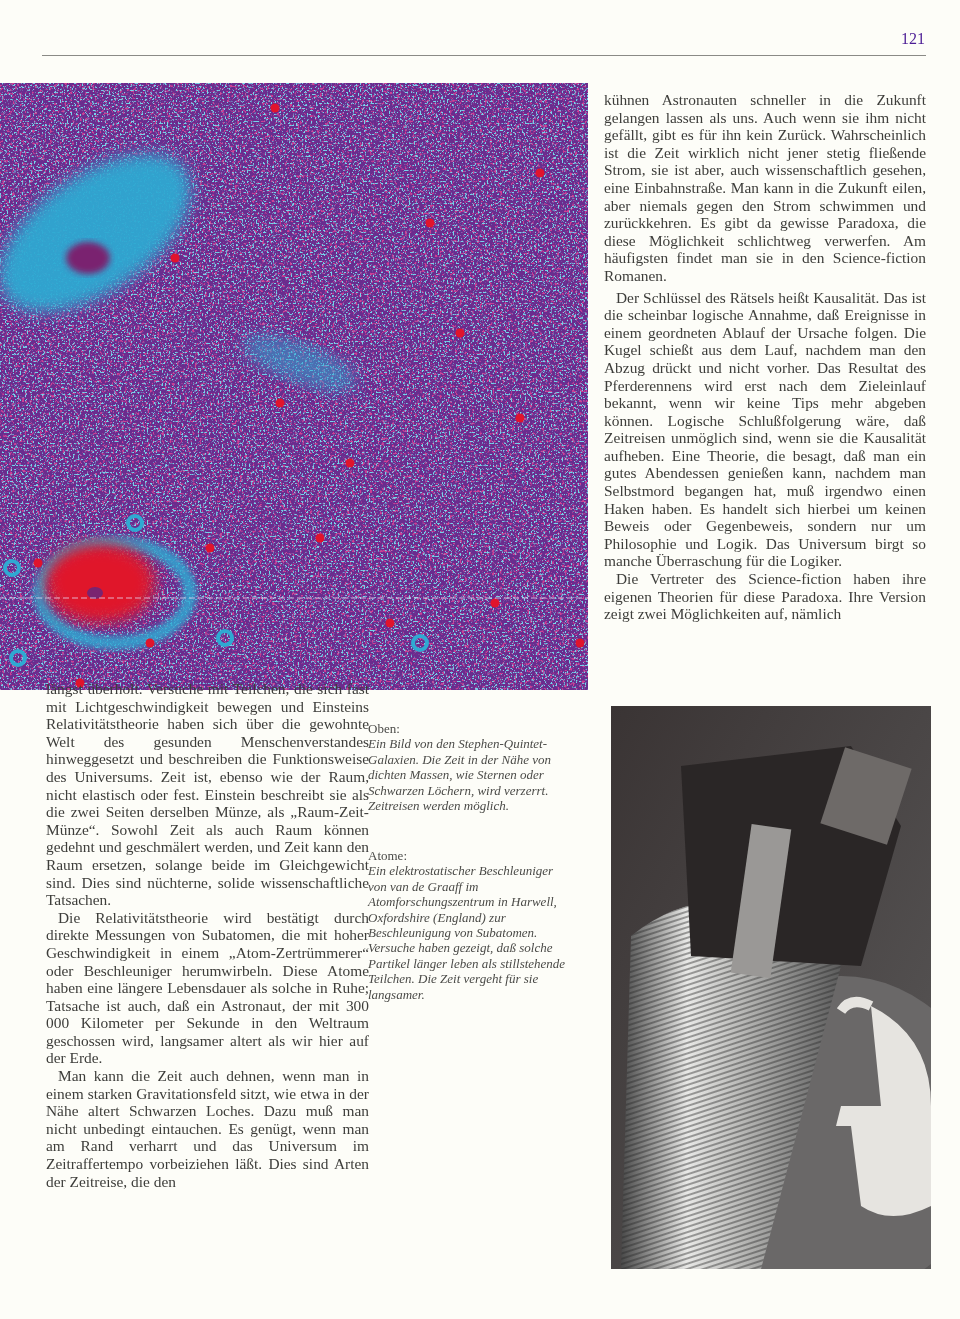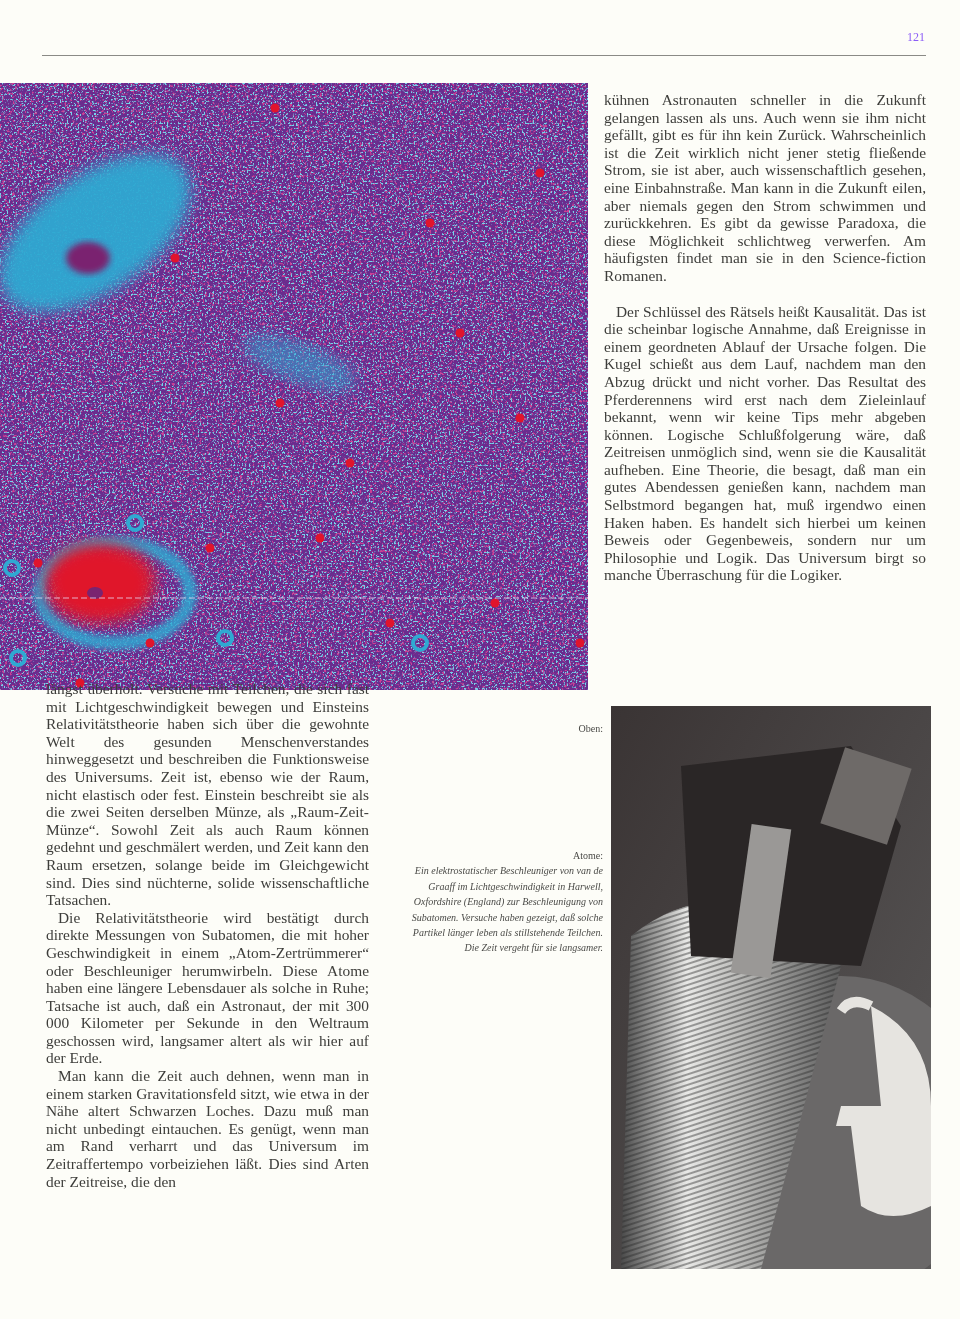--- a/index.html
+++ b/index.html
@@ -4,44 +4,43 @@
 <style>
   html, body { margin: 0; padding: 0; }
   body {
     width: 960px; height: 1319px; position: relative; overflow: hidden;
     background: #fdfdf8;
     font-family: "Liberation Serif", "DejaVu Serif", serif;
     color: #3a3a38;
   }
   .page-number {
     position: absolute; top: 30px; left: 880px; width: 45px; text-align: right;
-    font-size: 12px; color: #8b5cf6;
+    font-size: 16px; color: #4c1d95;
   }
   .top-rule {
     position: absolute; top: 55px; left: 42px; width: 884px; height: 0;
     border-top: 1.5px solid #8a8a86;
   }
   .galaxy {
     position: absolute; left: 0; top: 83px; width: 588px; height: 607px;
     overflow: hidden; background: #6a2c8e;
   }
   .galaxy svg { display: block; }
   .col-text {
     position: absolute; font-size: 15.4px; line-height: 17.6px;
     text-align: justify; color: #3d3d3a;
   }
   .col-text p { margin: 0; }
   .col-text p.indent { text-indent: 12px; }
-  .col-text p.gap { margin-top: 18px; }
+  .col-text p.gap { margin-top: 4px; }
   .col-right-top { left: 604px; top: 91px; width: 322px; }
   .col-left-bottom { left: 46px; top: 680px; width: 323px; }
   .caption {
-    position: absolute; left: 403px; width: 200px; font-size: 10px; line-height: 15.4px;
+    position: absolute; left: 368px; width: 200px; font-size: 13px; line-height: 15.4px;
     color: #4a4a47;
-    text-align: right;
   }
   .caption .cap-label { font-style: normal; }
   .caption .cap-text { font-style: italic; }
   .caption-top { top: 721px; }
   .caption-right { top: 848px; }
   .photo {
     position: absolute; left: 611px; top: 706px; width: 320px; height: 563px;
     overflow: hidden; background: #555;
   }
   .photo svg { display: block; }
@@ -108,35 +107,37 @@
         <circle cx="420" cy="560" r="7" fill="none" stroke="#2fa9d2" stroke-width="4"></circle>
         <circle cx="25" cy="645" r="7" fill="none" stroke="#2fa9d2" stroke-width="4"></circle>
       </g>
     <line x1="0" y1="515" x2="588" y2="515" stroke="#e8d8f0" stroke-width="1" stroke-dasharray="6 3" opacity="0.8"></line>
   </svg>
 </div>
 
 <div class="col-text col-right-top">
   <p>kühnen Astronauten schneller in die Zukunft gelangen lassen als uns. Auch wenn sie ihm nicht gefällt, gibt es für ihn kein Zurück. Wahrscheinlich ist die Zeit wirklich nicht jener stetig fließende Strom, sie ist aber, auch wissenschaftlich gesehen, eine Einbahnstraße. Man kann in die Zukunft eilen, aber niemals gegen den Strom schwimmen und zurückkehren. Es gibt da gewisse Paradoxa, die diese Möglichkeit schlichtweg verwerfen. Am häufigsten findet man sie in den Science-fiction Romanen.</p>
   <p class="indent gap">Der Schlüssel des Rätsels heißt Kausalität. Das ist die scheinbar logische Annahme, daß Ereignisse in einem geordneten Ablauf der Ursache folgen. Die Kugel schießt aus dem Lauf, nachdem man den Abzug drückt und nicht vorher. Das Resultat des Pferderennens wird erst nach dem Zieleinlauf bekannt, wenn wir keine Tips mehr abgeben können. Logische Schlußfolgerung wäre, daß Zeitreisen unmöglich sind, wenn sie die Kausalität aufheben. Eine Theorie, die besagt, daß man ein gutes Abendessen genießen kann, nachdem man Selbstmord begangen hat, muß irgendwo einen Haken haben. Es handelt sich hierbei um keinen Beweis oder Gegenbeweis, sondern nur um Philosophie und Logik. Das Universum birgt so manche Überraschung für die Logiker.</p>
+  <p class="indent">Die Vertreter des Science-fiction haben ihre eigenen Theorien für diese Paradoxa. Ihre Version zeigt zwei Möglichkeiten auf, nämlich</p>
 </div>
 
 <div class="col-text col-left-bottom">
   <p>längst überholt. Versuche mit Teilchen, die sich fast mit Lichtgeschwindigkeit bewegen und Einsteins Relativitätstheorie haben sich über die gewohnte Welt des gesunden Menschenverstandes hinweggesetzt und beschreiben die Funktionsweise des Universums. Zeit ist, ebenso wie der Raum, nicht elastisch oder fest. Einstein beschreibt sie als die zwei Seiten derselben Münze, als „Raum-Zeit-Münze“. Sowohl Zeit als auch Raum können gedehnt und geschmälert werden, und Zeit kann den Raum ersetzen, solange beide im Gleichgewicht sind. Dies sind nüchterne, solide wissenschaftliche Tatsachen.</p>
   <p class="indent">Die Relativitätstheorie wird bestätigt durch direkte Messungen von Subatomen, die mit hoher Geschwindigkeit in einem „Atom-Zertrümmerer“ oder Beschleuniger herumwirbeln. Diese Atome haben eine längere Lebensdauer als solche in Ruhe; Tatsache ist auch, daß ein Astronaut, der mit 300 000 Kilometer per Sekunde in den Weltraum geschossen wird, langsamer altert als wir hier auf der Erde.</p>
   <p class="indent">Man kann die Zeit auch dehnen, wenn man in einem starken Gravitationsfeld sitzt, wie etwa in der Nähe altert Schwarzen Loches. Dazu muß man nicht unbedingt eintauchen. Es genügt, wenn man am Rand verharrt und das Universum im Zeitraffertempo vorbeiziehen läßt. Dies sind Arten der Zeitreise, die den</p>
 </div>
 
 <div class="caption caption-top">
   <div class="cap-label">Oben:</div>
+  <div class="cap-text">Ein Bild von den Stephen-Quintet-Galaxien. Die Zeit in der Nähe von dichten Massen, wie Sternen oder Schwarzen Löchern, wird verzerrt. Zeitreisen werden möglich.</div>
 </div>
 
 <div class="caption caption-right">
   <div class="cap-label">Atome:</div>
-  <div class="cap-text">Ein elektrostatischer Beschleuniger von van de Graaff im Lichtgeschwindigkeit in Harwell, Oxfordshire (England) zur Beschleunigung von Subatomen. Versuche haben gezeigt, daß solche Partikel länger leben als stillstehende Teilchen. Die Zeit vergeht für sie langsamer.</div>
+  <div class="cap-text">Ein elektrostatischer Beschleuniger von van de Graaff im Atomforschungszentrum in Harwell, Oxfordshire (England) zur Beschleunigung von Subatomen. Versuche haben gezeigt, daß solche Partikel länger leben als stillstehende Teilchen. Die Zeit vergeht für sie langsamer.</div>
 </div>
 
 <div class="photo">
   <svg width="320" height="563" viewBox="0 0 320 563">
     <defs>
       <linearGradient id="bg" x1="0" y1="0" x2="1" y2="1">
         <stop offset="0" stop-color="#3a3434"></stop>
         <stop offset="1" stop-color="#5a5858"></stop>
       </linearGradient>
       <linearGradient id="cyl" x1="0" y1="0" x2="1" y2="0">

